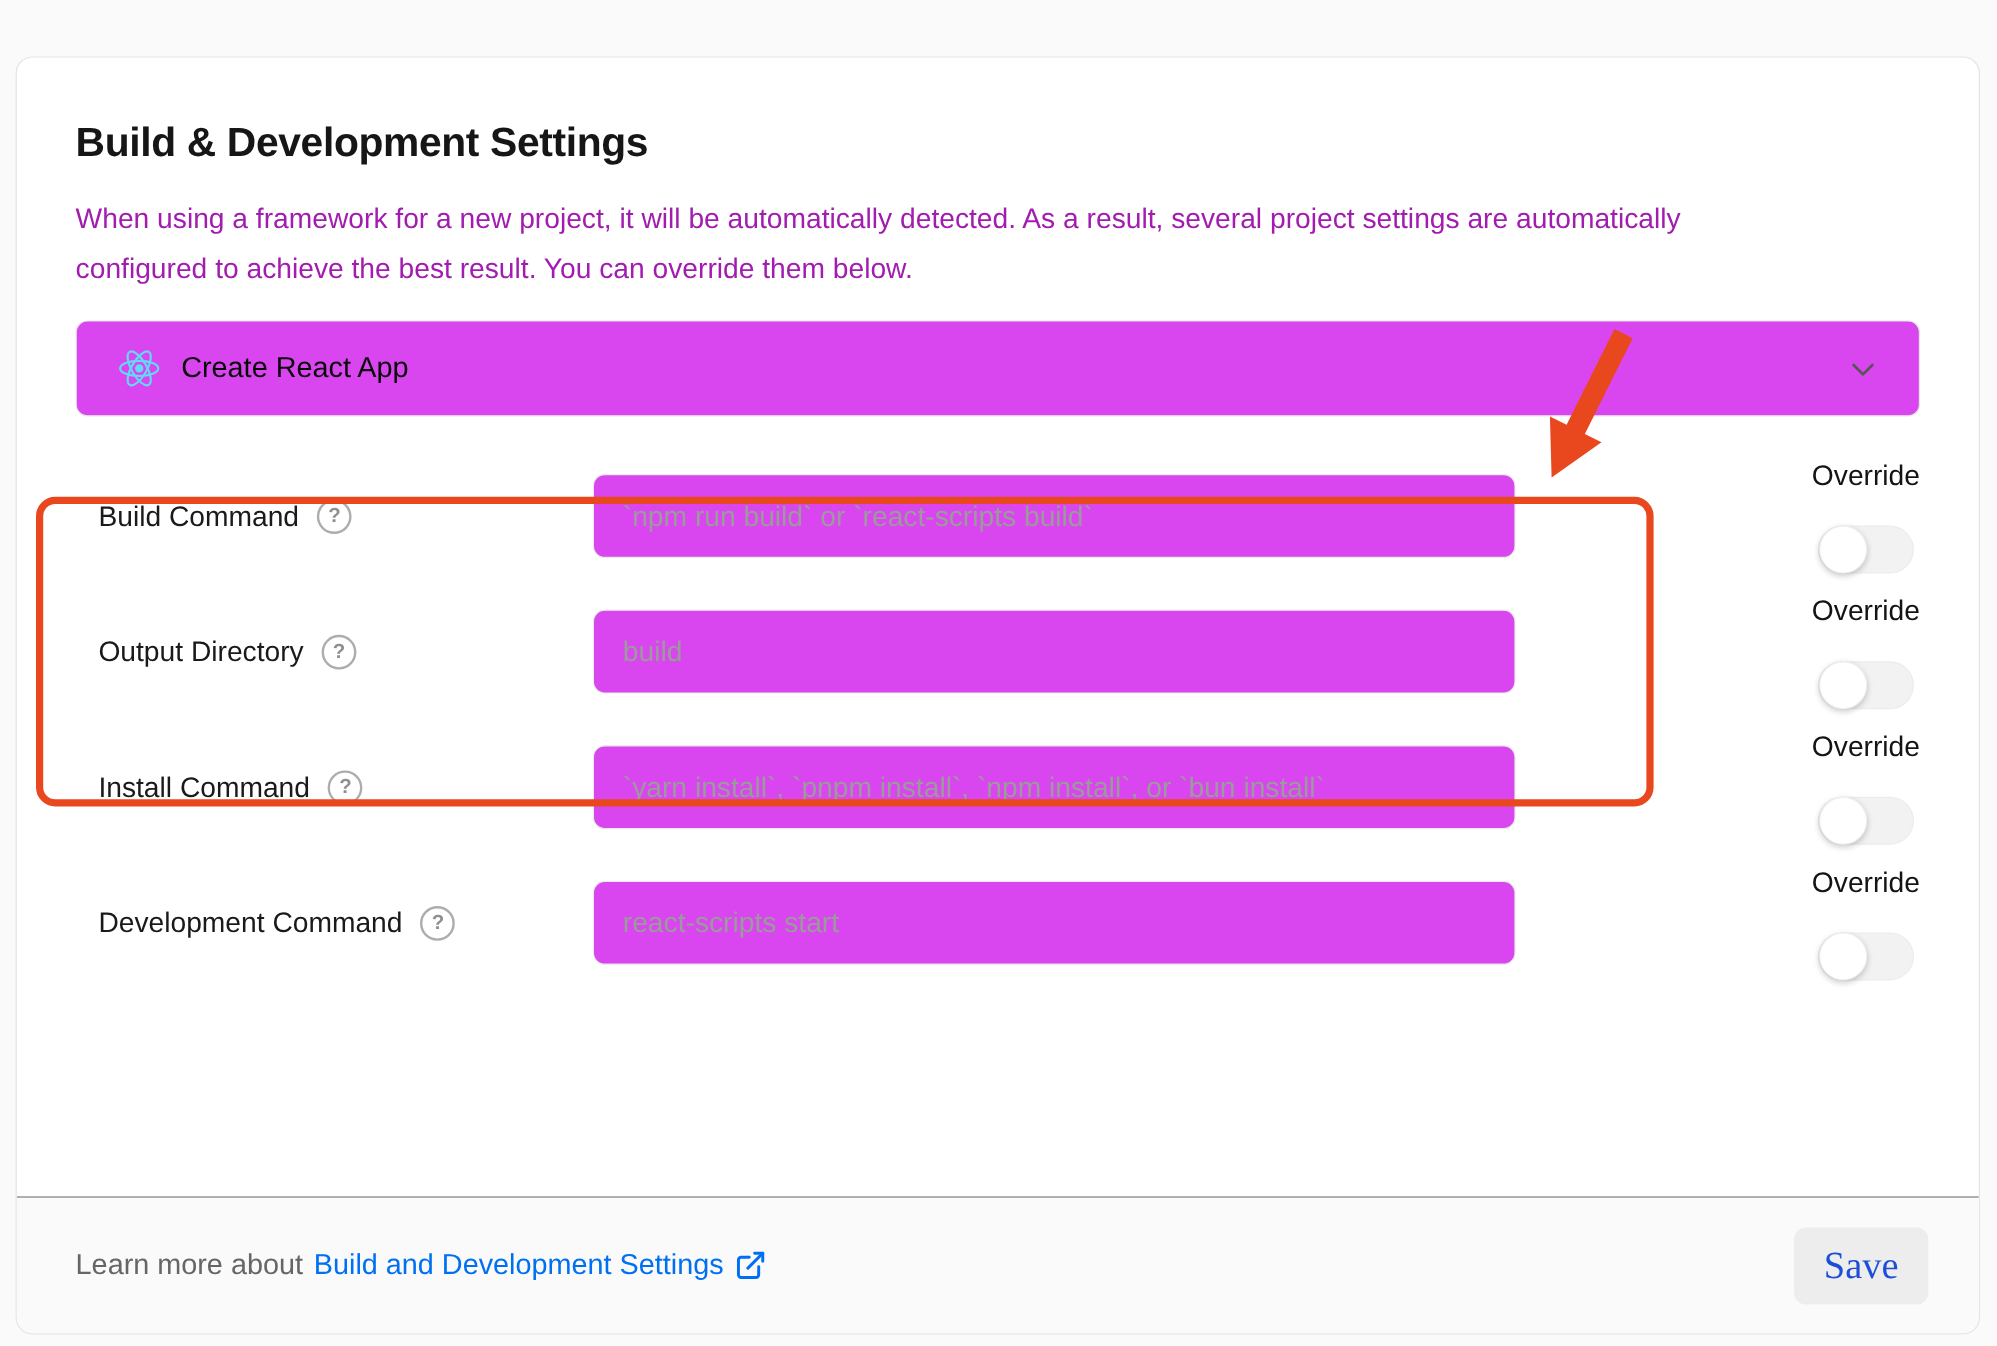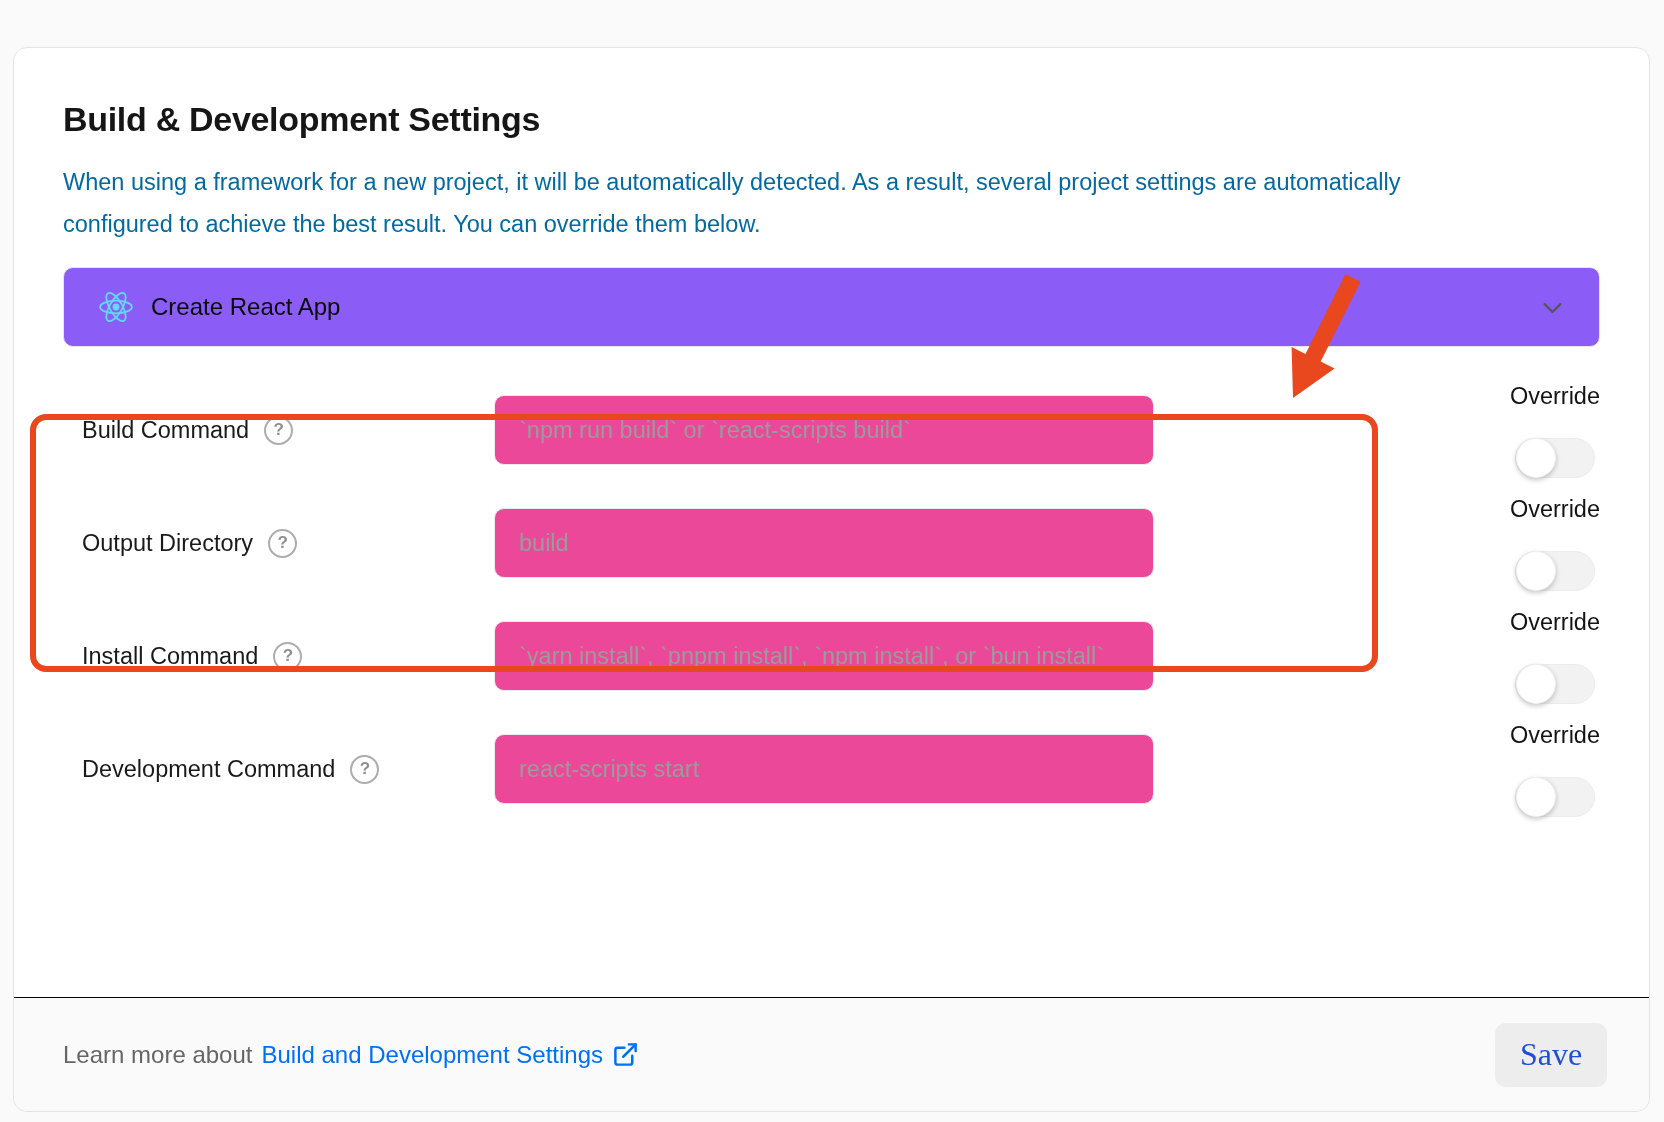--- a/index.html
+++ b/index.html
@@ -17,31 +17,31 @@
     border: 1px solid #e4e4e4;
     border-radius: 14px;
   }
   .content { padding: 52px 49px 0 49px; }
   .title {
     font-size: 34px; font-weight: 700; color: #161616;
     letter-spacing: -0.3px;
   }
   .desc {
     margin-top: 22px;
-    font-size: 23.5px; line-height: 42px; color: #0369a1;
+    font-size: 23.5px; line-height: 42px; color: #a21caf;
     width: 1420px;
   }
   .preset-label {
     margin-top: 42px;
     font-size: 20px; color: #6b6b6b; line-height: 28px;
   }
   .select {
     margin-top: 22px;
     width: 100%; height: 80px;
-    background: #8b5cf6;
+    background: #d946ef;
     border: 1px solid #e6e6e6;
     border-radius: 10px;
     display: flex; align-items: center;
     padding: 0 33px 0 34px;
     cursor: pointer;
   }
   .select-text { margin-left: 17px; font-size: 24px; color: #0a0a0a; }
   .select .chev { margin-left: auto; display: flex; align-items: center; }
   .rows { margin-top: 48px; margin-left: 19px; }
   .row {
@@ -54,22 +54,22 @@
     font-size: 23.5px; color: #1a1a1a;
   }
   .help {
     width: 29px; height: 29px; border-radius: 50%;
     border: 2px solid #adadad;
     color: #8f8f8f; font-size: 17px; font-weight: 700;
     display: flex; align-items: center; justify-content: center;
     flex: none; cursor: pointer;
   }
   .cmd-input {
-    width: 660px; height: 70px;
-    background: #ec4899;
+    width: 769px; height: 70px;
+    background: #d946ef;
     border: 1px solid #ebebeb;
     border-radius: 10px;
     padding: 0 24px;
     font-size: 23.5px; color: #333;
     font-family: "Liberation Sans", sans-serif;
     outline: none;
   }
   .cmd-input::placeholder { color: #9b9b9b; opacity: 1; }
   .override {
     margin-left: auto;

